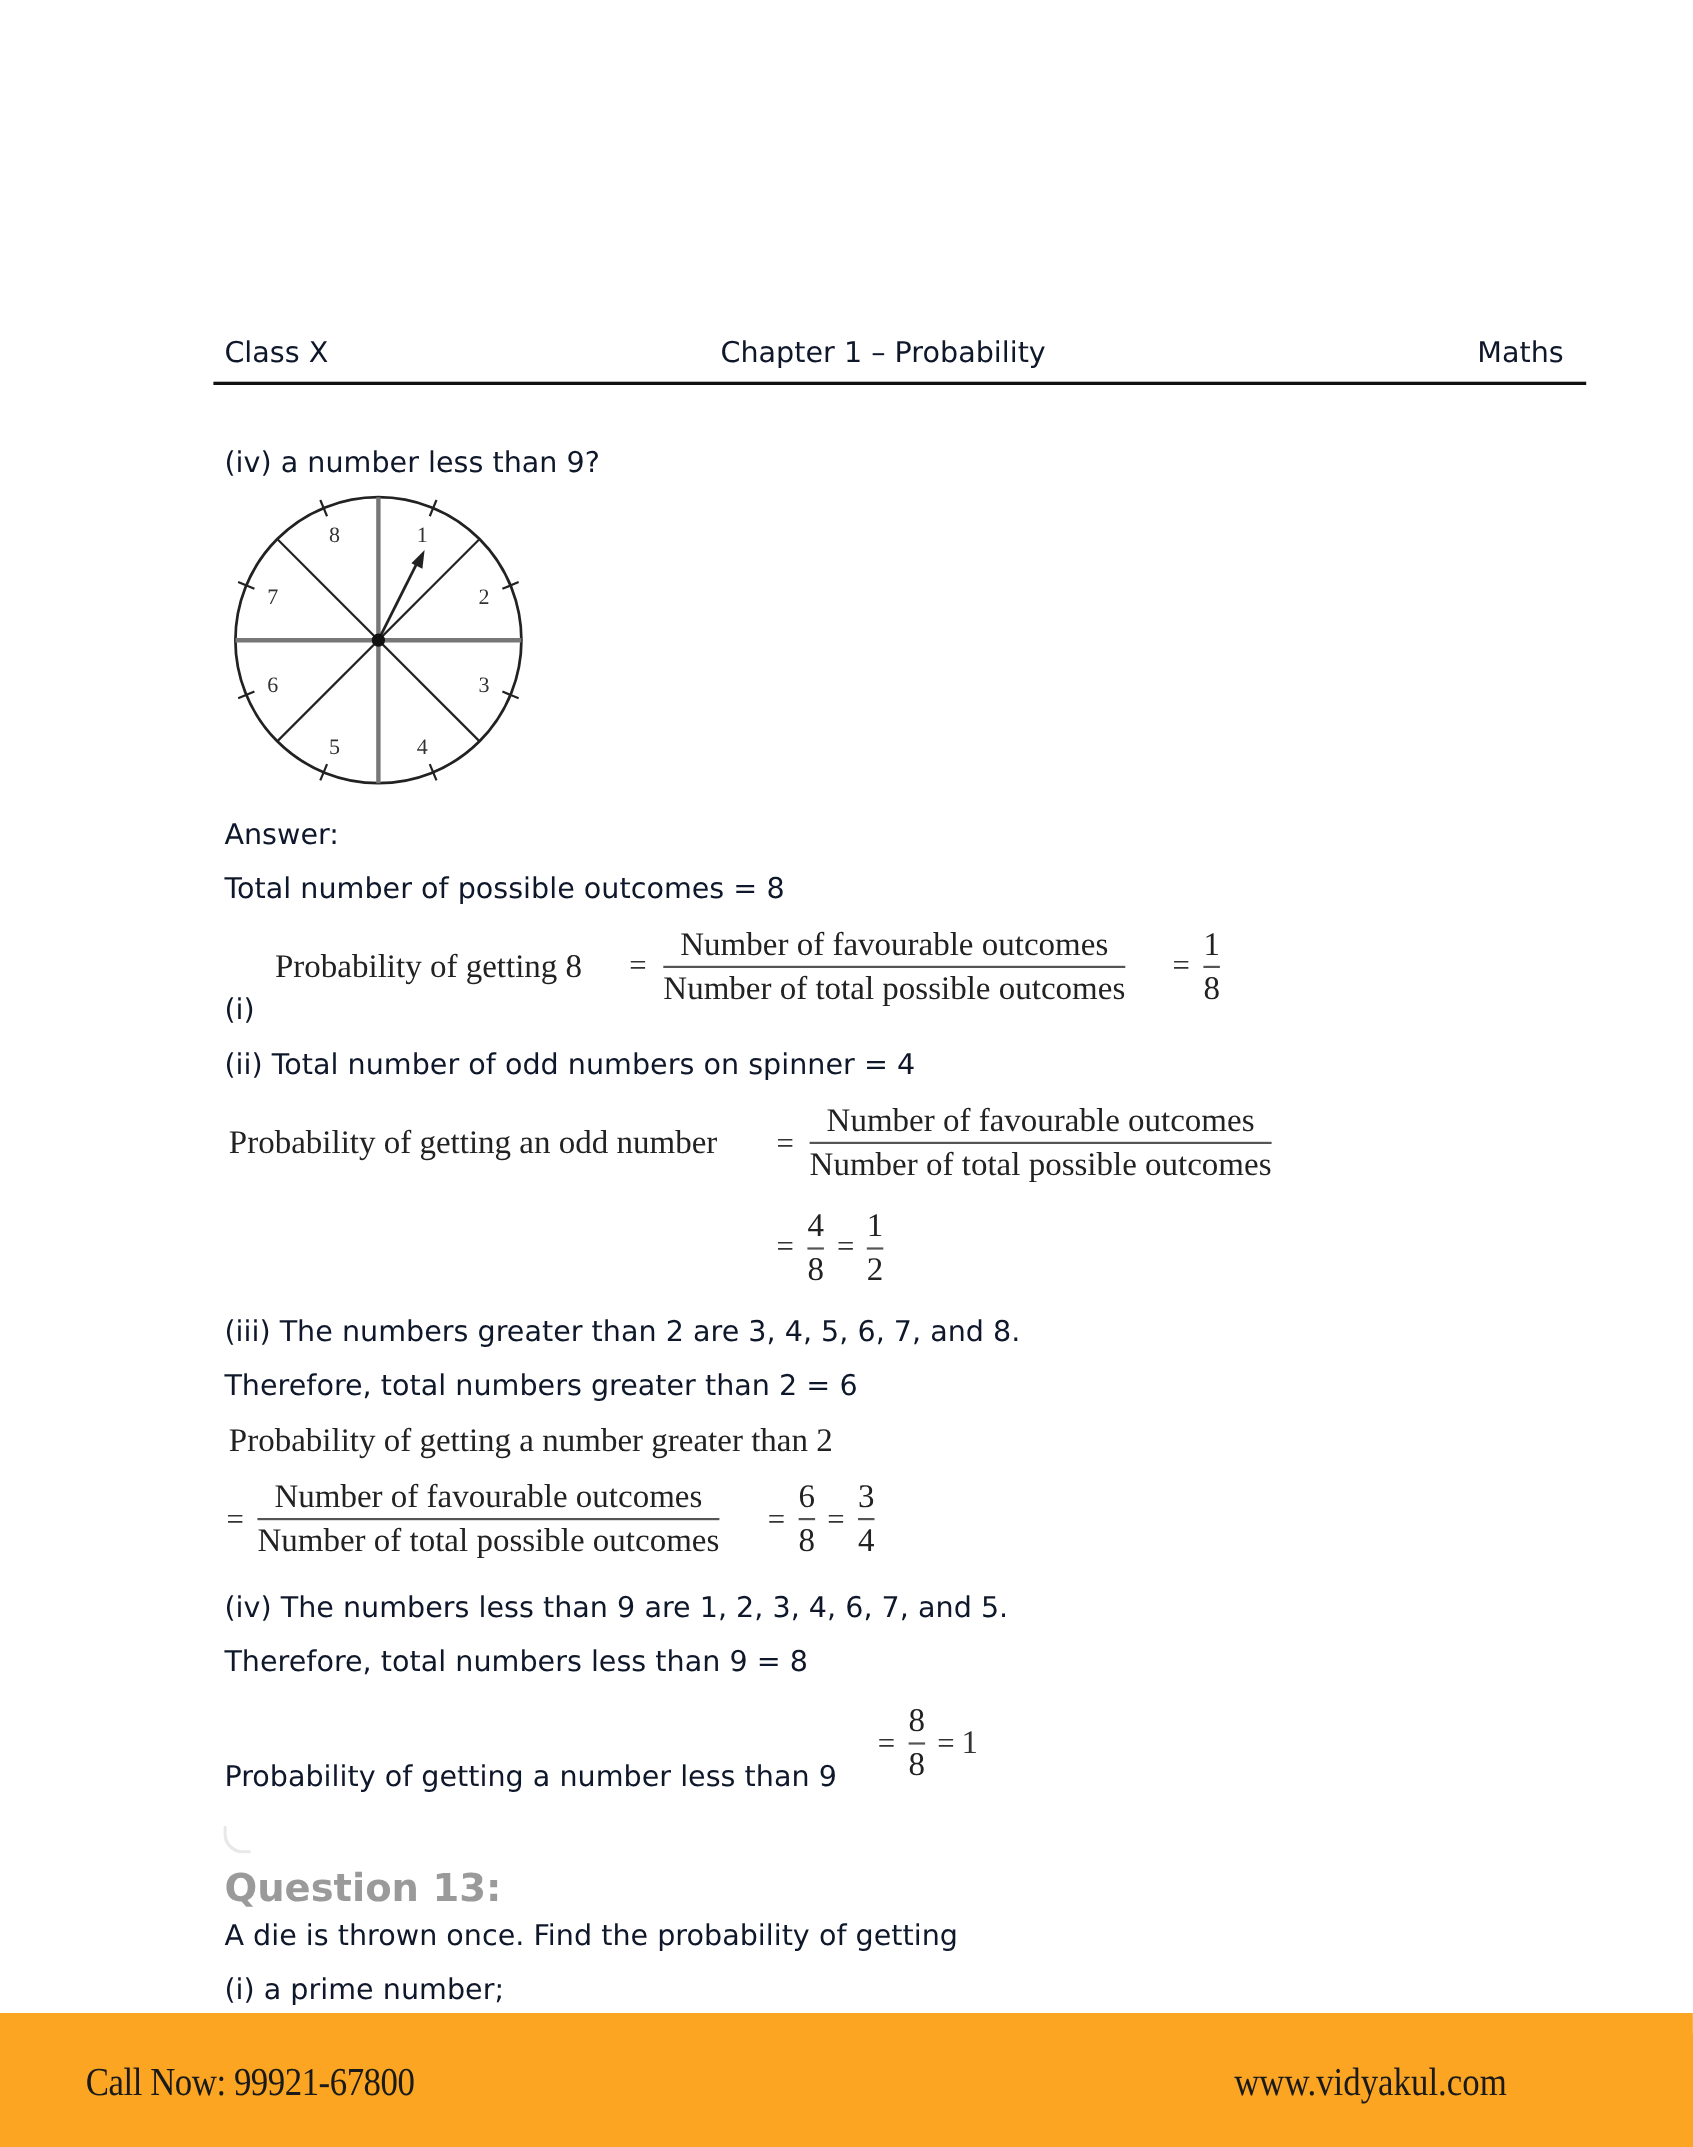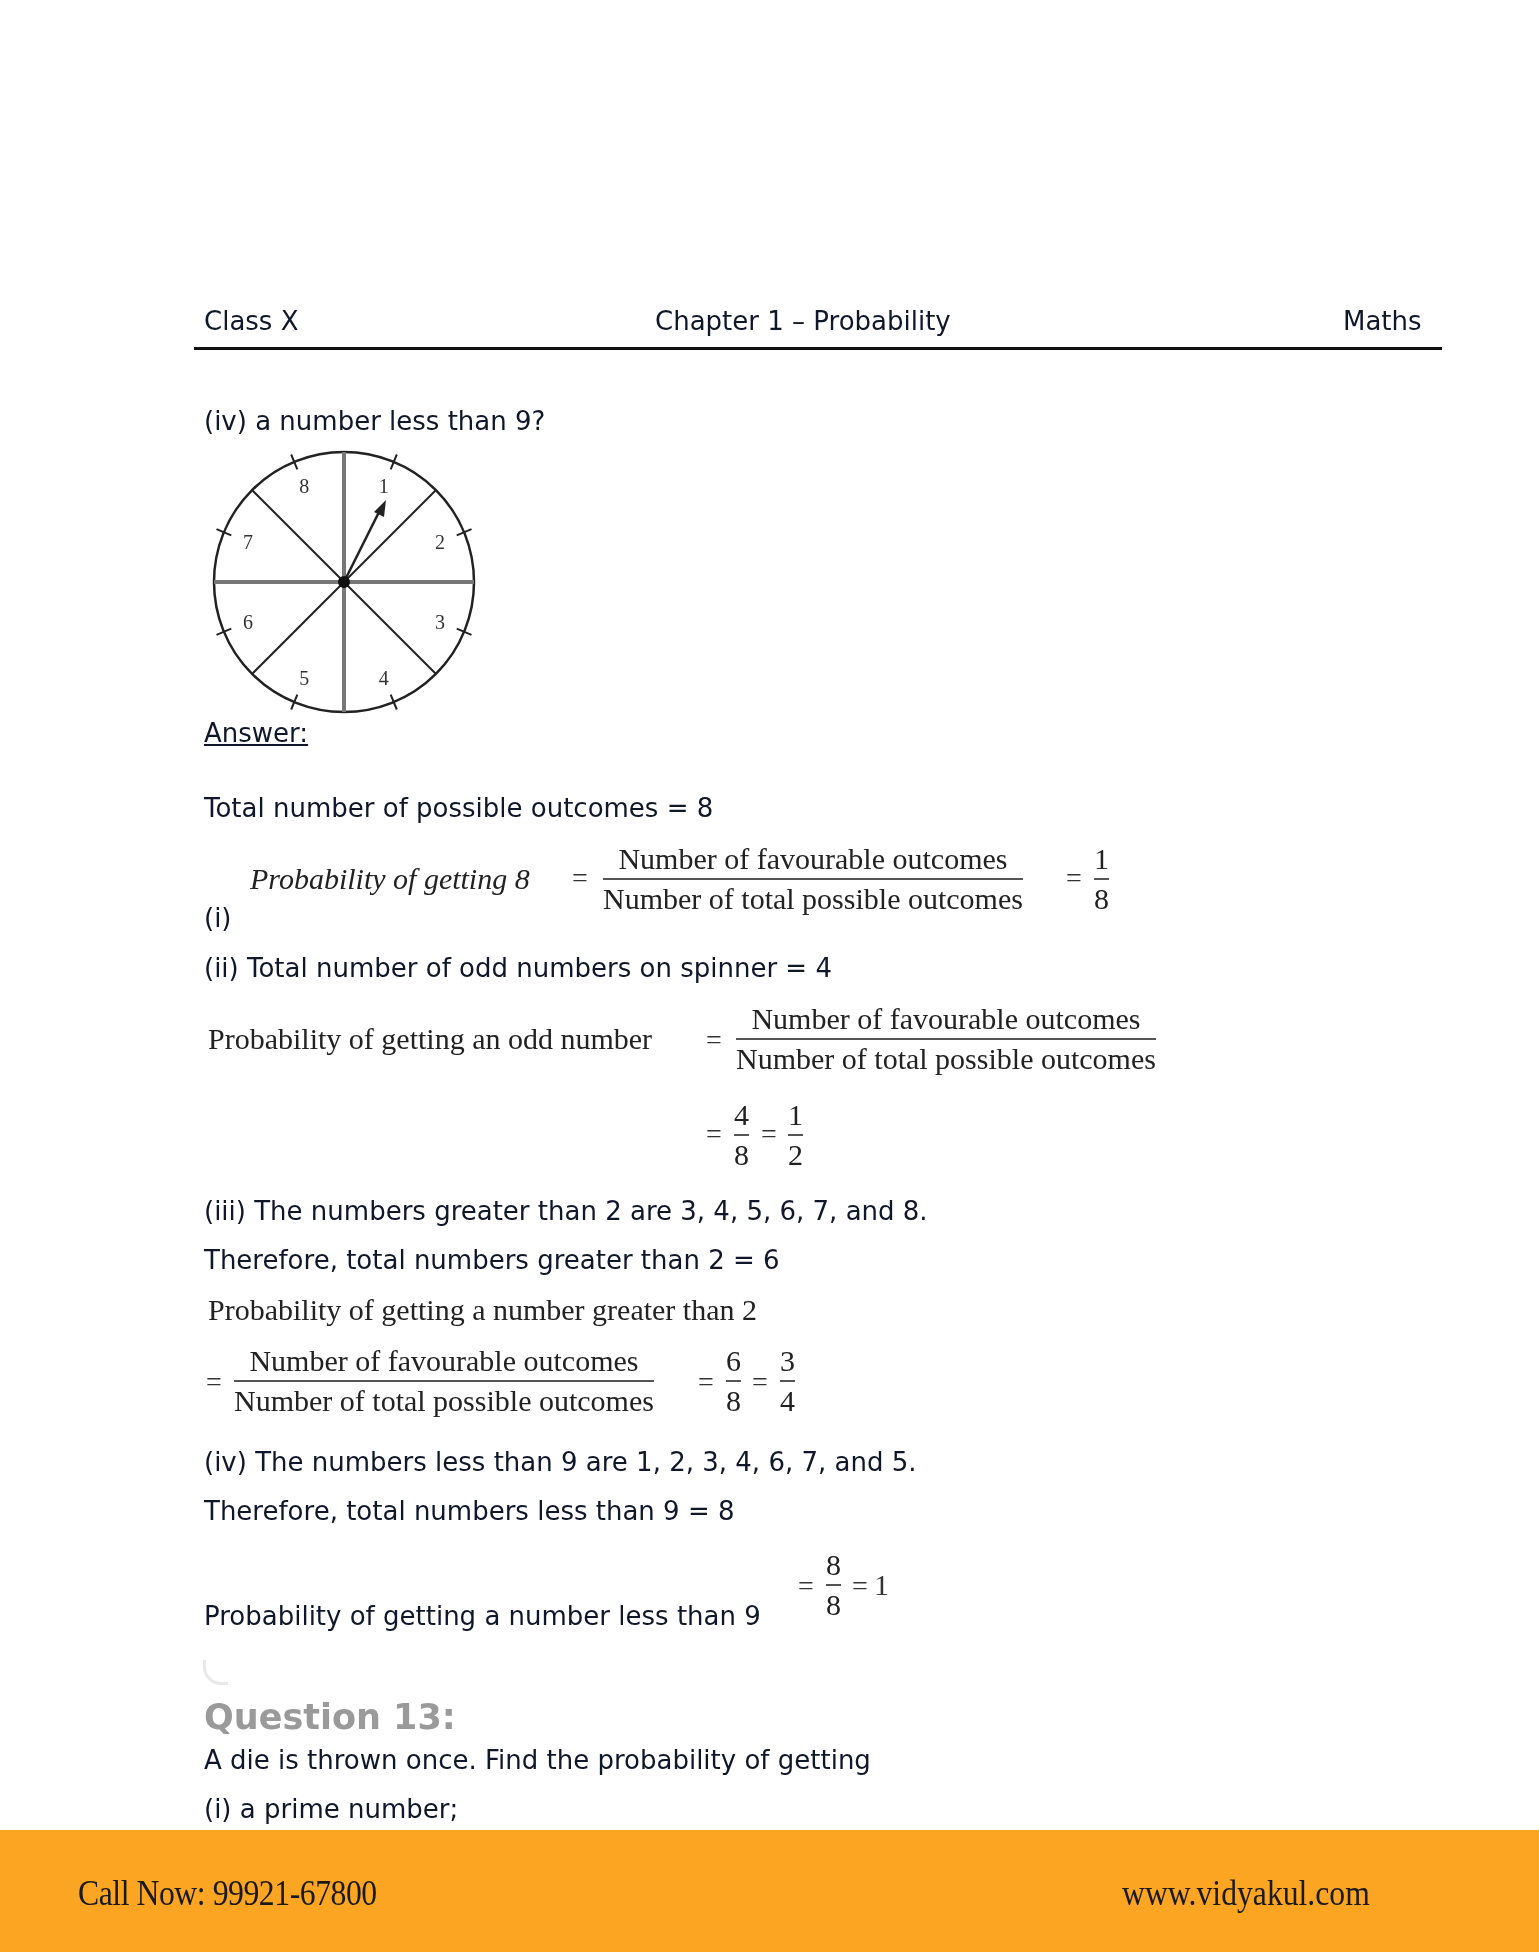--- a/index.html
+++ b/index.html
@@ -71,24 +71,24 @@
       <text x="236.0834713811738" y="109.20092303403067" text-anchor="middle">2</text>
       <text x="236.0834713811738" y="188.79907696596933" text-anchor="middle">3</text>
       <text x="179.79907696596933" y="245.0834713811738" text-anchor="middle">4</text>
       <text x="100.20092303403072" y="245.08347138117384" text-anchor="middle">5</text>
       <text x="43.91652861882616" y="188.7990769659693" text-anchor="middle">6</text>
       <text x="43.91652861882619" y="109.20092303403064" text-anchor="middle">7</text>
       <text x="100.2009230340307" y="52.91652861882616" text-anchor="middle">8</text>
     </g>
 </svg>
 
-<div class="abs sans" style="left:204px; top:718px;text-decoration:underline;">Answer:</div>
+<div class="abs sans" style="left:204px; top:744px;">Answer:</div>
 <div class="abs sans" style="left:204px; top:793px;">Total number of possible outcomes = 8</div>
 
-<div class="abs serif" style="left:250px; top:862px;font-style:italic;">Probability of getting 8</div>
+<div class="abs serif" style="left:250px; top:862px;">Probability of getting 8</div>
 <div class="eq" style="left:572px; top:862px;">=</div>
 <div class="frac" style="left:603px; top:840px;">
   <span class="num">Number of favourable outcomes</span>
   <span class="bar"></span>
   <span class="den">Number of total possible outcomes</span>
 </div>
 <div class="eq" style="left:1066px; top:862px;">=</div>
 <div class="frac" style="left:1094px; top:840px;">
   <span class="num">1</span>
   <span class="bar"></span>

